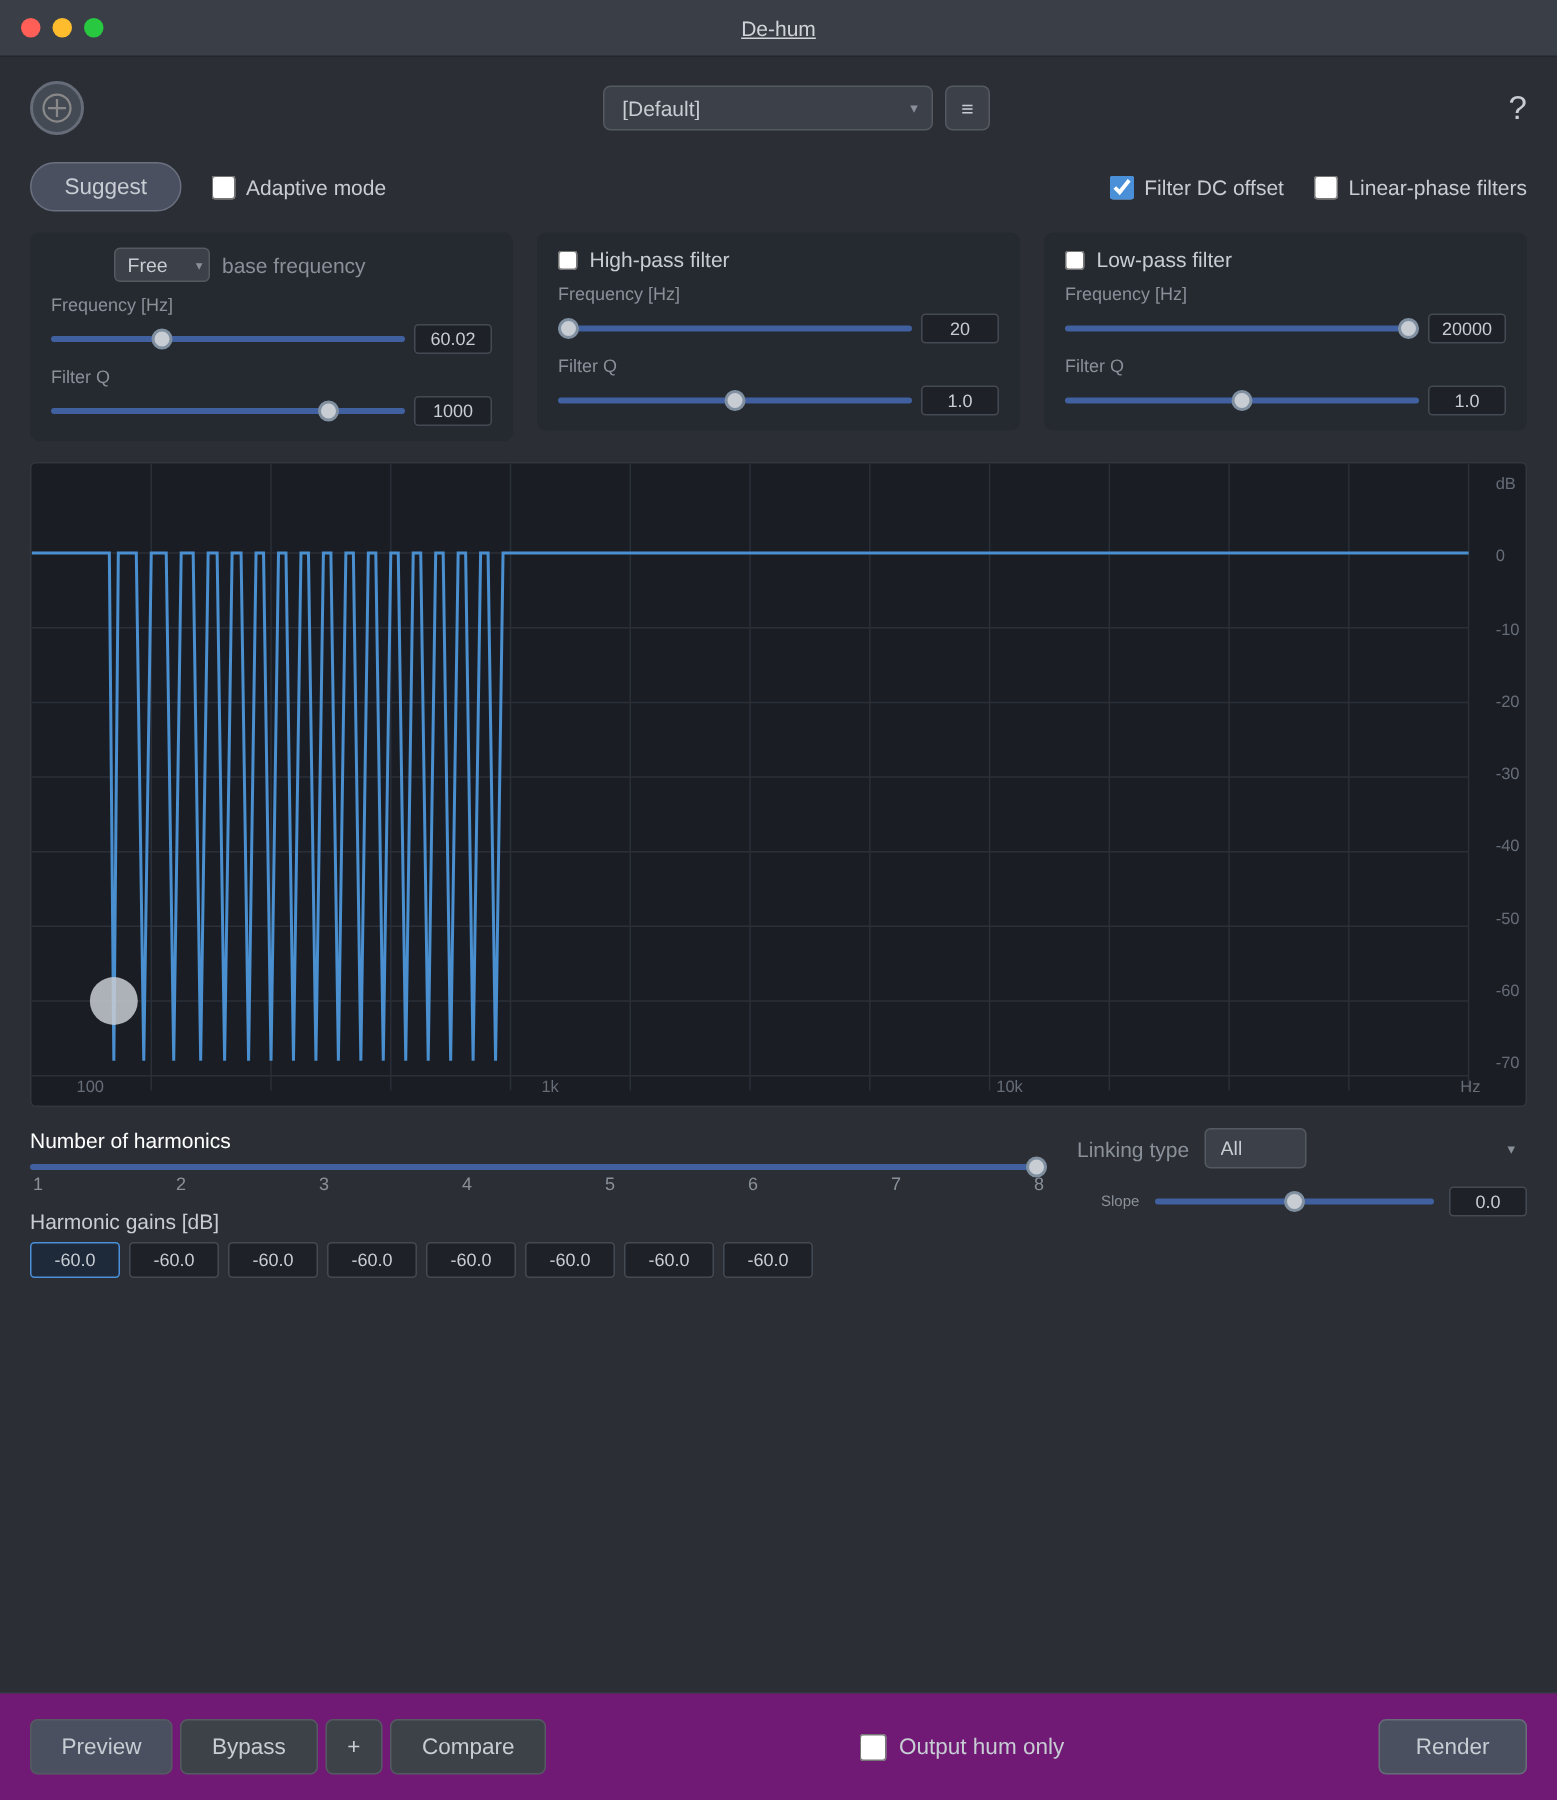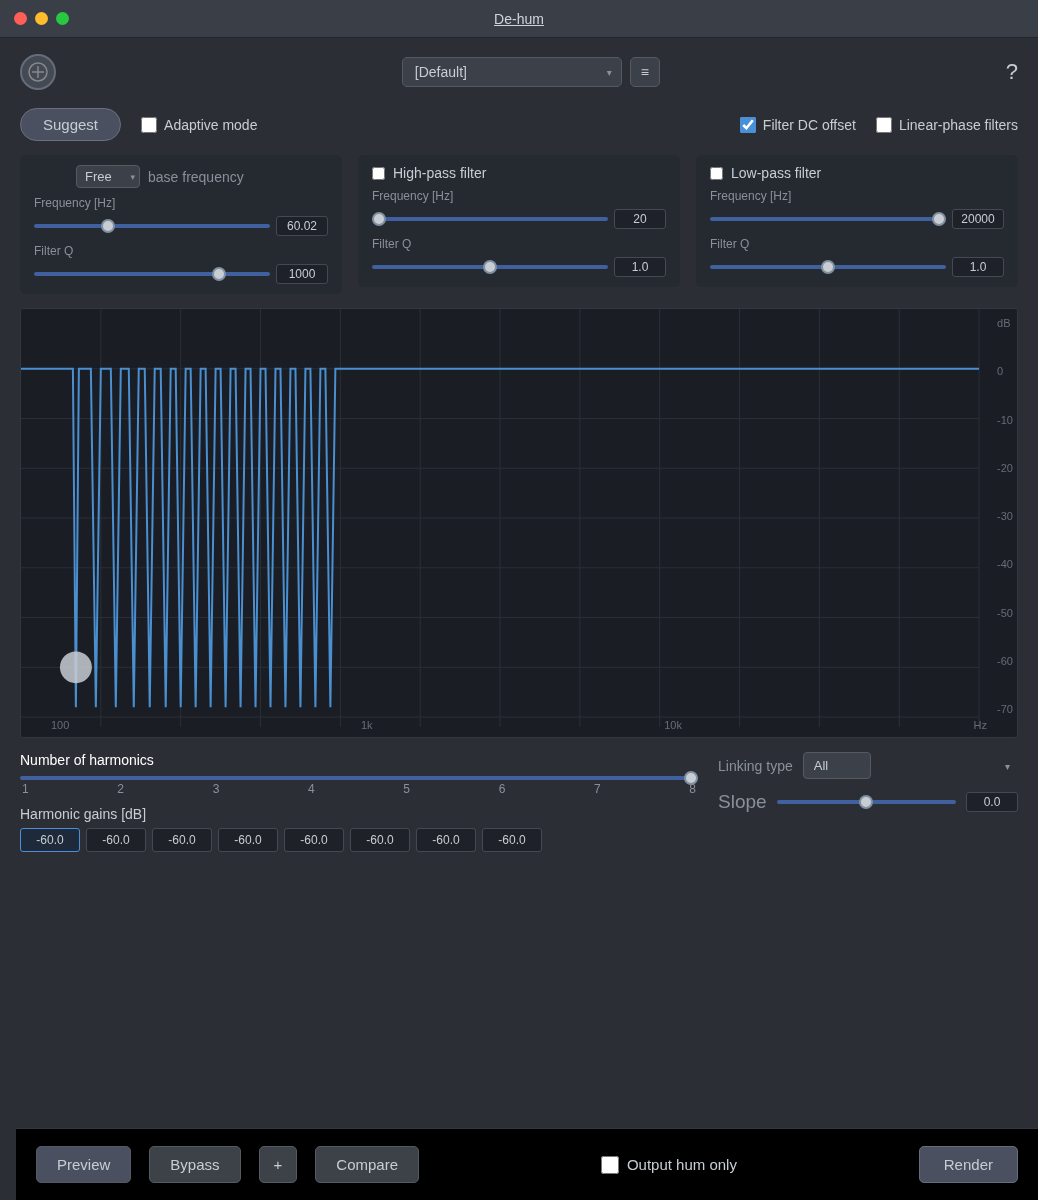--- a/index.html
+++ b/index.html
@@ -343,36 +343,37 @@
       cursor: pointer;
       flex: 1;
     }
 
     .slope-row {
       display: flex;
       align-items: center;
       gap: 10px;
     }
     .slope-label {
-      font-size: 19px;
+      font-size: 10px;
       color: #8a909a;
+      margin-left: 16px;
     }
 
     
     .bottom-bar {
       position: absolute;
       bottom: 0;
-      left: 16px; right: 0;
+      left: 0; right: 0;
       height: 72px;
-      background: #000000;
+      background: #701a75;
       border-top: 1px solid #333840;
       display: flex;
       align-items: center;
       padding: 0 20px;
-      gap: 18px;
+      gap: 5px;
     }
     .bottom-btn {
       background: #3c4248;
       border: 1px solid #555a62;
       border-radius: 5px;
       color: #c8cdd4;
       font-size: 15px;
       padding: 9px 20px;
       cursor: pointer;
     }

